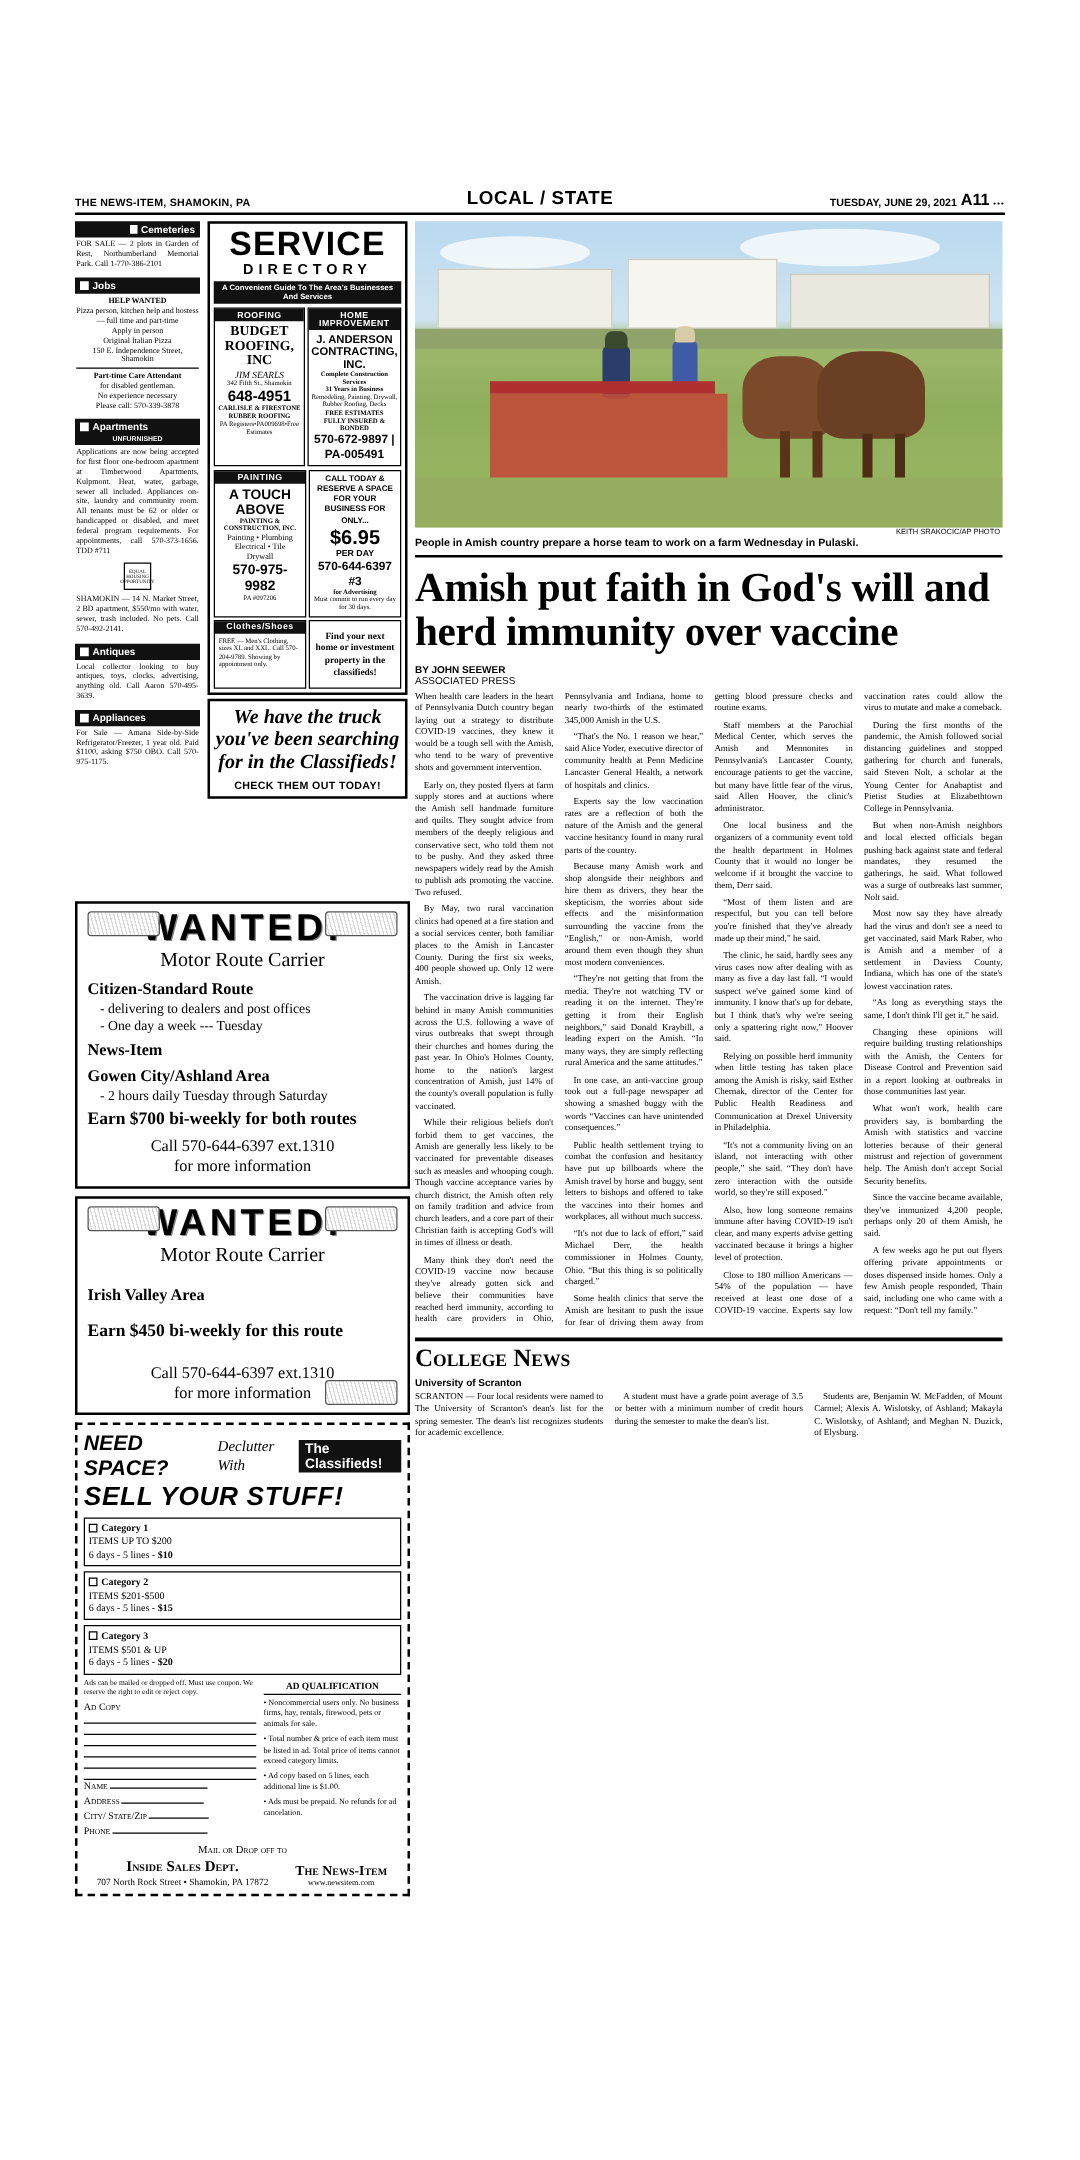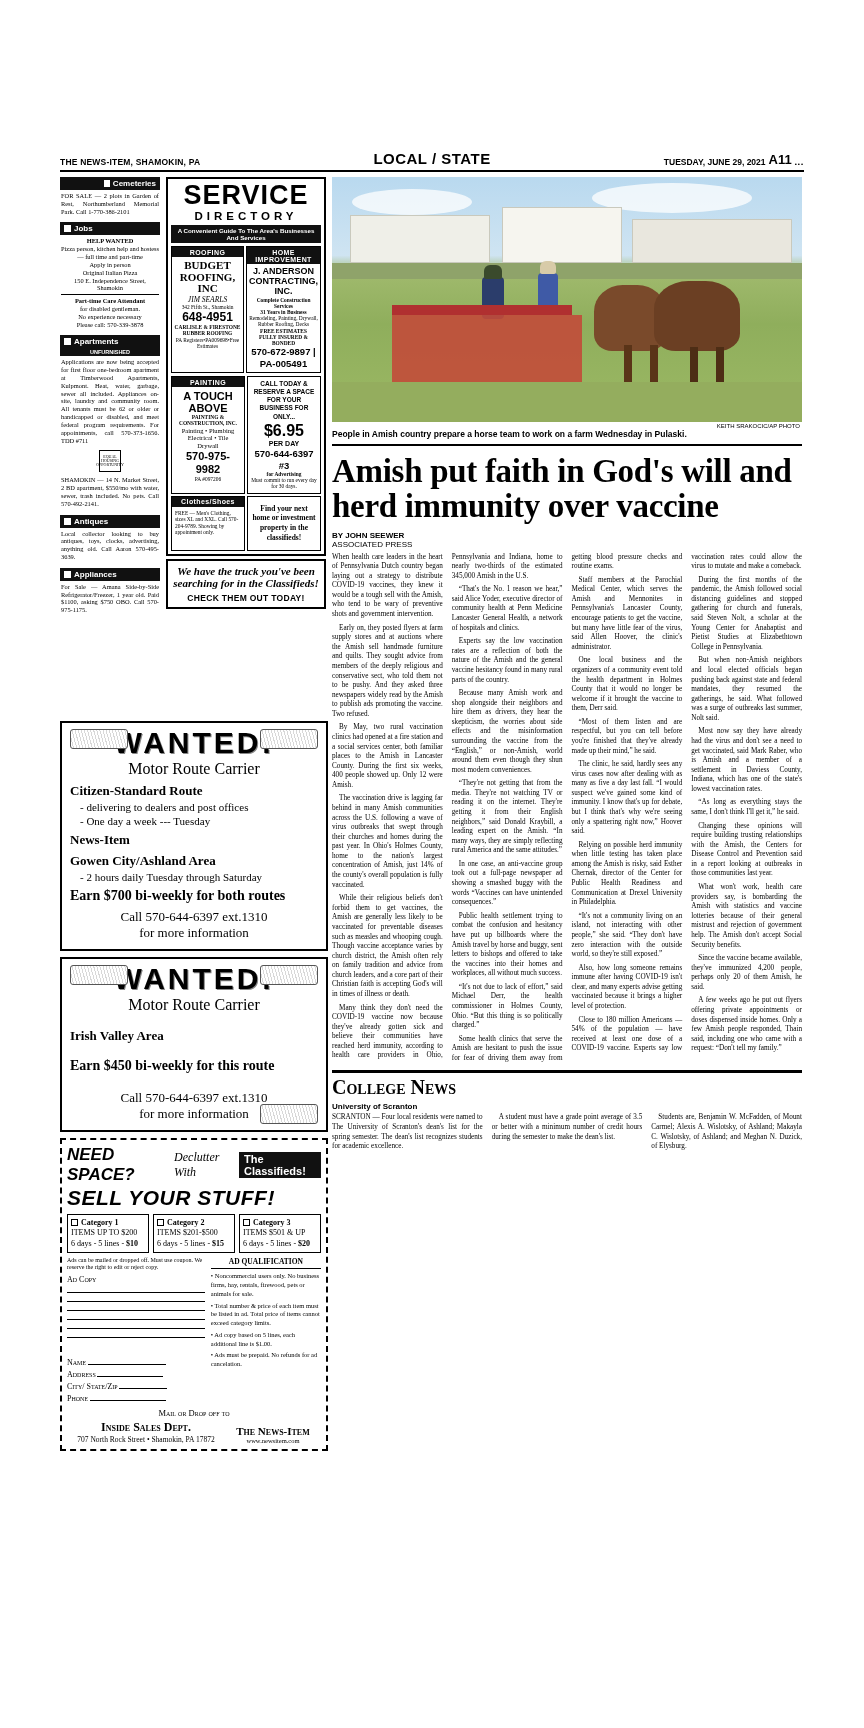--- a/index.html
+++ b/index.html
@@ -55,21 +55,21 @@
   .sd-ad { padding:3px 2px; text-align:center; font-size:6px; line-height:1.2; }
   .ad-name { font-family:"Liberation Serif",serif; font-weight:bold; font-size:11px; line-height:1.05; }
   .ad-name2 { font-family:"Liberation Sans",sans-serif; font-weight:bold; font-size:9px; line-height:1.1; }
   .ad-italic { font-style:italic; font-size:7.5px; }
   .ad-phone { font-family:"Liberation Sans",sans-serif; font-weight:bold; font-size:12px; }
   .ad-phone-sm { font-family:"Liberation Sans",sans-serif; font-weight:bold; font-size:9.5px; }
   .ad-small { font-size:5.4px; line-height:1.15; }
   .sd-price { font-family:"Liberation Sans",sans-serif; font-weight:bold; font-size:16px; }
   .sd-clothes { margin-top:2px; display:flex; gap:2px; }
   .truck-box { border:2px solid #000; margin-top:3px; padding:4px 3px; text-align:center; }
-  .truck-l1 { font-family:"Liberation Serif",serif; font-weight:bold; font-style:italic; font-size:11px; line-height:1.15;}
+  .truck-l1 { font-family:"Liberation Serif",serif; font-weight:bold; font-style:italic; font-size:16px; line-height:1.15;}
   .truck-l2 { font-family:"Liberation Sans",sans-serif; font-weight:bold; font-size:8.5px; margin-top:3px; letter-spacing:.3px;}
 
   
   .wanted { border:2px solid #000; margin-top:6px; padding:5px 8px 8px 8px; position:relative; }
   .wanted-title { font-family:"Liberation Sans",sans-serif; font-weight:bold; font-size:30px;
      letter-spacing:3px; -webkit-text-stroke:0; text-align:left; line-height:1; }
   .wanted-title span { text-shadow:1px 1px 0 #888; }
   .w-line { font-size:13px; margin-top:5px; }
   .w-line.b { font-weight:bold; }
   .w-sub { font-size:11px; margin-top:2px; }
@@ -80,21 +80,21 @@
 
   
   .coupon { border:2px dashed #000; margin-top:6px; padding:5px; }
   .cp-top { display:flex; align-items:center; gap:5px; }
   .cp-need { font-family:"Liberation Sans",sans-serif; font-weight:bold; font-style:italic; font-size:17px; }
   .cp-declutter { font-family:"Liberation Serif",serif; font-style:italic; font-size:12px; }
   .cp-class { background:#111; color:#fff; font-family:"Liberation Sans",sans-serif; font-weight:bold;
      font-size:11px; padding:1px 5px; }
   .cp-sell { font-family:"Liberation Sans",sans-serif; font-weight:bold; font-style:italic;
      font-size:21px; letter-spacing:.5px; margin-top:1px;}
-  .cp-cats { display:flex; gap:4px; margin-top:4px; }
+  .cp-cats { display:flex; gap:4px; margin-top:4px;flex-direction:column; }
   .cp-cat { flex:1; border:1px solid #000; padding:3px; font-size:8px; line-height:1.3; }
   .cp-cat .cb { display:inline-block; width:7px; height:7px; border:1px solid #000; margin-right:3px; vertical-align:-1px;}
   .cp-cat b { font-weight:bold; }
   .cp-body { display:flex; gap:6px; margin-top:4px; }
   .cp-left { flex:1.25; font-size:6.5px; }
   .cp-right { flex:1; font-size:7px; line-height:1.35; }
   .cp-rule { border-bottom:1px solid #000; height:9px; }
   .cp-fieldlabel { font-variant:small-caps; font-size:8px; }
   .cp-foot { text-align:center; margin-top:5px; }
   .cp-f1 { font-size:8.5px; font-variant:small-caps; }
@@ -412,21 +412,21 @@
       <div class="cp-body">
         <div class="cp-left">
           <div style="font-size:6px;line-height:1.2;">Ads can be mailed or dropped off. Must use coupon. We reserve the right to edit or reject copy.</div>
           <div class="cp-fieldlabel" style="margin-top:3px;">Ad Copy</div>
           <div class="cp-rule"></div>
           <div class="cp-rule"></div>
           <div class="cp-rule"></div>
           <div class="cp-rule"></div>
           <div class="cp-rule"></div>
           <div class="cp-rule"></div>
-          <div style="margin-top:20px;">
+          <div style="margin-top:0;">
             <span class="cp-fieldlabel">Name</span>
             <span style="display:inline-block;width:78px;border-bottom:1px solid #000;"></span>
           </div>
           <div style="margin-top:3px;">
             <span class="cp-fieldlabel">Address</span>
             <span style="display:inline-block;width:66px;border-bottom:1px solid #000;"></span>
           </div>
           <div style="margin-top:3px;">
             <span class="cp-fieldlabel">City/ State/Zip</span>
             <span style="display:inline-block;width:48px;border-bottom:1px solid #000;"></span>

